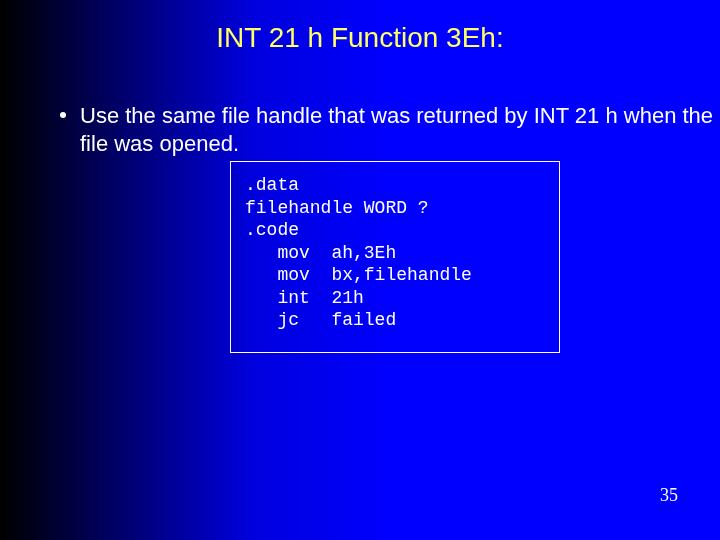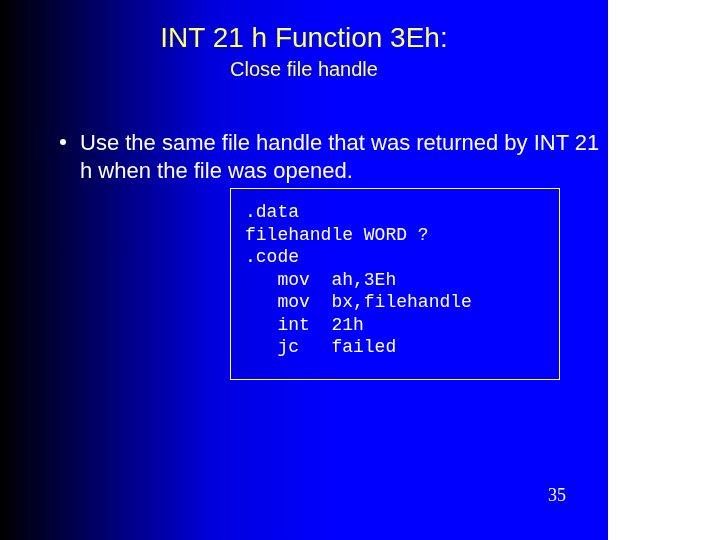--- a/index.html
+++ b/index.html
@@ -4,21 +4,21 @@
 <style>
   html, body {
     margin: 0;
     padding: 0;
     width: 720px;
     height: 540px;
     overflow: hidden;
     font-family: Arial, Helvetica, sans-serif;
   }
   .slide {
-    width: 608px;
+    width: 720px;
     height: 540px;
     background: linear-gradient(to right, #000000 0%, #000033 8%, #0000dd 35%, #0000ff 55%, #0000ff 100%);
     position: relative;
     box-sizing: border-box;
   }
   .title {
     color: #ffff66;
     font-size: 28px;
     text-align: center;
     padding-top: 22px;
@@ -75,21 +75,20 @@
     font-size: 18px;
     font-family: "Times New Roman", Times, serif;
   }
 </style>
 </head>
 <body>
 
 <div class="slide">
 
   <h1 class="title">INT 21 h Function 3Eh:</h1>
-  <div class="subtitle">Close file handle</div>
 
   <div class="body">
     <div class="bullet">
       <div class="dot"></div>
       <div class="text">Use the same file handle that was returned by INT 21 h when the file was opened.</div>
     </div>
 
     <div class="codebox">.data
 filehandle WORD ?
 .code

